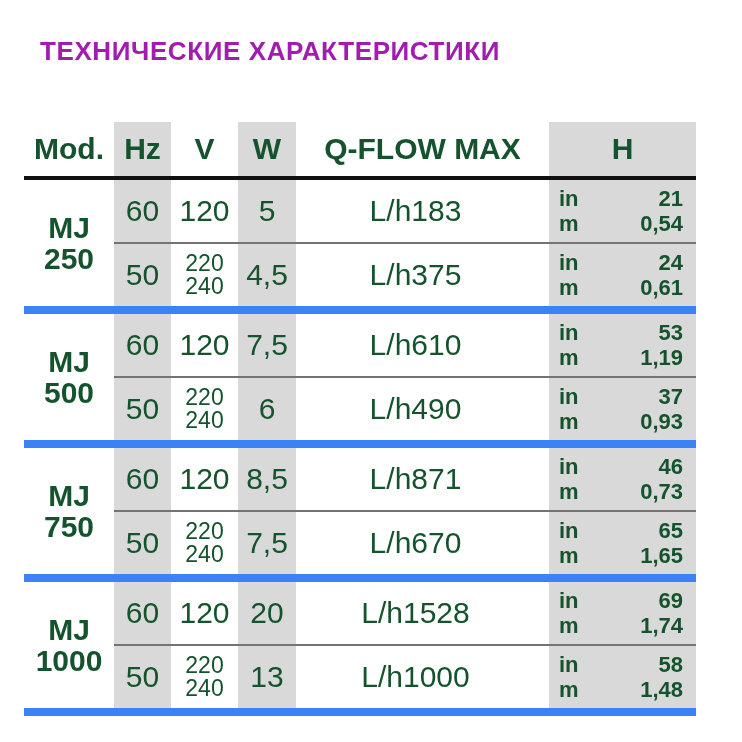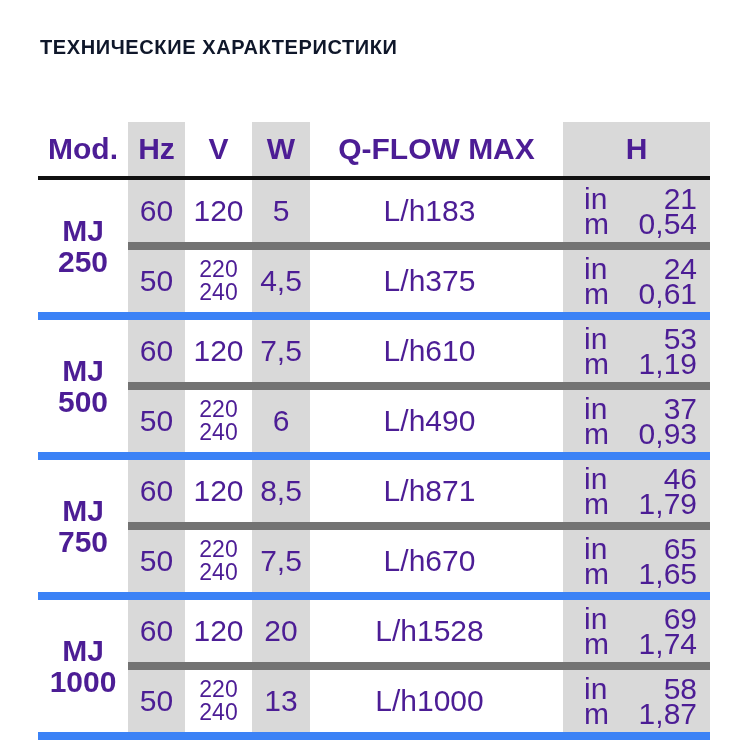--- a/index.html
+++ b/index.html
@@ -12,33 +12,33 @@
     position: relative;
     width: 742px;
     height: 742px;
     background: #ffffff;
     overflow: hidden;
   }
   .page-title {
     position: absolute;
     left: 40px;
     top: 36px;
-    font-size: 20px;
+    font-size: 26px;
     font-weight: bold;
     letter-spacing: 0.6px;
-    color: #0f172a;
+    color: #a21caf;
   }
   table.spec {
     position: absolute;
-    left: 38px;
+    left: 24px;
     top: 122px;
     width: 672px;
     border-collapse: collapse;
     table-layout: fixed;
-    color: #4c1d95;
+    color: #14532d;
   }
   col.c-mod { width: 90px; }
   col.c-hz  { width: 57px; }
   col.c-v   { width: 67px; }
   col.c-w   { width: 58px; }
   col.c-qf  { width: 253px; }
   col.c-h   { width: 147px; }
 
   .stripe { background: #d9d9d9; }
 
@@ -52,21 +52,21 @@
     padding: 0;
   }
   tbody td {
     height: 62px;
     font-size: 30px;
     text-align: center;
     vertical-align: middle;
     padding: 0;
   }
   
-  tr.row-60 td.sep { border-bottom: 8px solid #737373; }
+  tr.row-60 td.sep { border-bottom: 2px solid #737373; }
   
   td.grp-end { border-bottom: 8px solid #3b82f6; }
 
   td.mod-cell {
     font-weight: bold;
     line-height: 1.05;
   }
   td.mod-cell span { display: block; }
 
   .v-stack { line-height: 1.0; }
@@ -75,23 +75,24 @@
     font-size: 23px;
   }
 
   .qf-box {
     display: flex;
     justify-content: center;
     align-items: center;
     padding: 0 34px 0 20px;
   }
   .h-box {
-    padding: 0 13px 0 21px;
-    font-size: 30px;
+    padding: 0 13px 0 10px;
+    font-size: 22px;
     line-height: 25px;
+    font-weight: bold;
   }
   .h-line {
     display: flex;
     justify-content: space-between;
   }
 </style>
 </head>
 <body>
 
 <div class="page">
@@ -251,21 +252,21 @@
           </div>
         </td>
         <td class="stripe sep">
           <div class="h-box">
             <div class="h-line">
                 <span>in</span>
                 <span>46</span>
               </div>
             <div class="h-line">
                 <span>m</span>
-                <span>1,79</span>
+                <span>0,73</span>
               </div>
           </div>
         </td>
       </tr>
       <tr>
         <td class="stripe grp-end">50</td>
         <td class="grp-end">
           <div class="v-stack">
             <span>220</span>
             <span>240</span>
@@ -337,21 +338,21 @@
           </div>
         </td>
         <td class="stripe grp-end">
           <div class="h-box">
             <div class="h-line">
                 <span>in</span>
                 <span>58</span>
               </div>
             <div class="h-line">
                 <span>m</span>
-                <span>1,87</span>
+                <span>1,48</span>
               </div>
           </div>
         </td>
       </tr>
     </tbody>
 
   </table>
 </div>
 
 </body></html>

